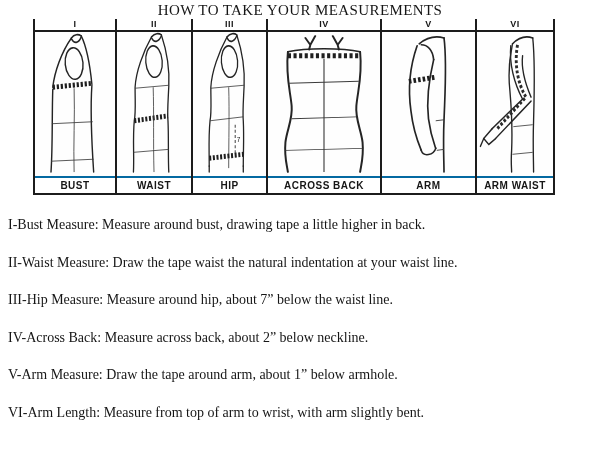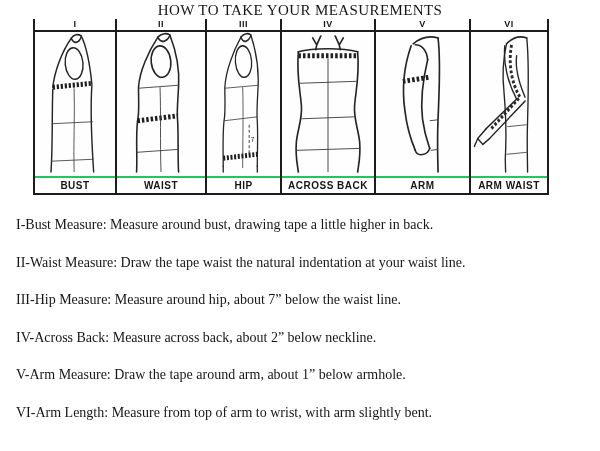--- a/index.html
+++ b/index.html
@@ -12,37 +12,37 @@
     position:absolute;top:2px;left:0;width:600px;
     text-align:center;font-size:15px;font-weight:400;
     letter-spacing:.4px;margin:0;color:#161616;
   }
   
   .figure{
     position:absolute;left:33px;top:19px;
     display:flex;border-left:2px solid #1c1c1c;
   }
   .col{box-sizing:border-box;border-right:2px solid #1c1c1c;display:flex;flex-direction:column;}
-  .w1{width:82px}.w2{width:90px}.w3{width:75px}.w4{width:94px}.w5{width:95px}.w6{width:78px}
+  .w1{width:82px}.w2{width:76px}.w3{width:75px}.w4{width:114px}.w5{width:95px}.w6{width:78px}
   .numeral{
     height:11px;border-bottom:2px solid #1c1c1c;
     font-family:"Liberation Sans", sans-serif;font-weight:700;
     font-size:9px;line-height:11px;text-align:center;color:#161616;
     letter-spacing:.5px;
   }
   .art{height:144px;background:#fefefe;}
   .art svg{display:block;width:100%;height:100%;}
   .plabel{
-    height:15px;border-top:2px solid #22c55e;border-bottom:2px solid #1c1c1c;
+    height:15px;border-top:2px solid #0369a1;border-bottom:2px solid #1c1c1c;
     font-family:"Liberation Sans", sans-serif;font-weight:700;
     font-size:10px;line-height:15px;text-align:center;color:#161616;
     letter-spacing:.5px;white-space:nowrap;
   }
   
-  .instructions{position:absolute;left:16px;top:217px;width:584px;}
+  .instructions{position:absolute;left:8px;top:217px;width:584px;}
   .instructions p{
     margin:0 0 22px 0;font-size:14px;line-height:15.5px;color:#161616;
     white-space:nowrap;
   }
   
   .s{stroke:#242424;stroke-width:1.6;fill:none;stroke-linecap:round;}
   .thin{stroke:#3a3a3a;stroke-width:.9;fill:none;}
   .tape{stroke:#1f1f1f;stroke-width:5;fill:none;stroke-dasharray:2.5 2;}
   .dashv{stroke:#2a2a2a;stroke-width:1.1;fill:none;stroke-dasharray:3 2.2;}
   .num7{font-family:"Liberation Sans", sans-serif;font-size:8px;fill:#1c1c1c;}

